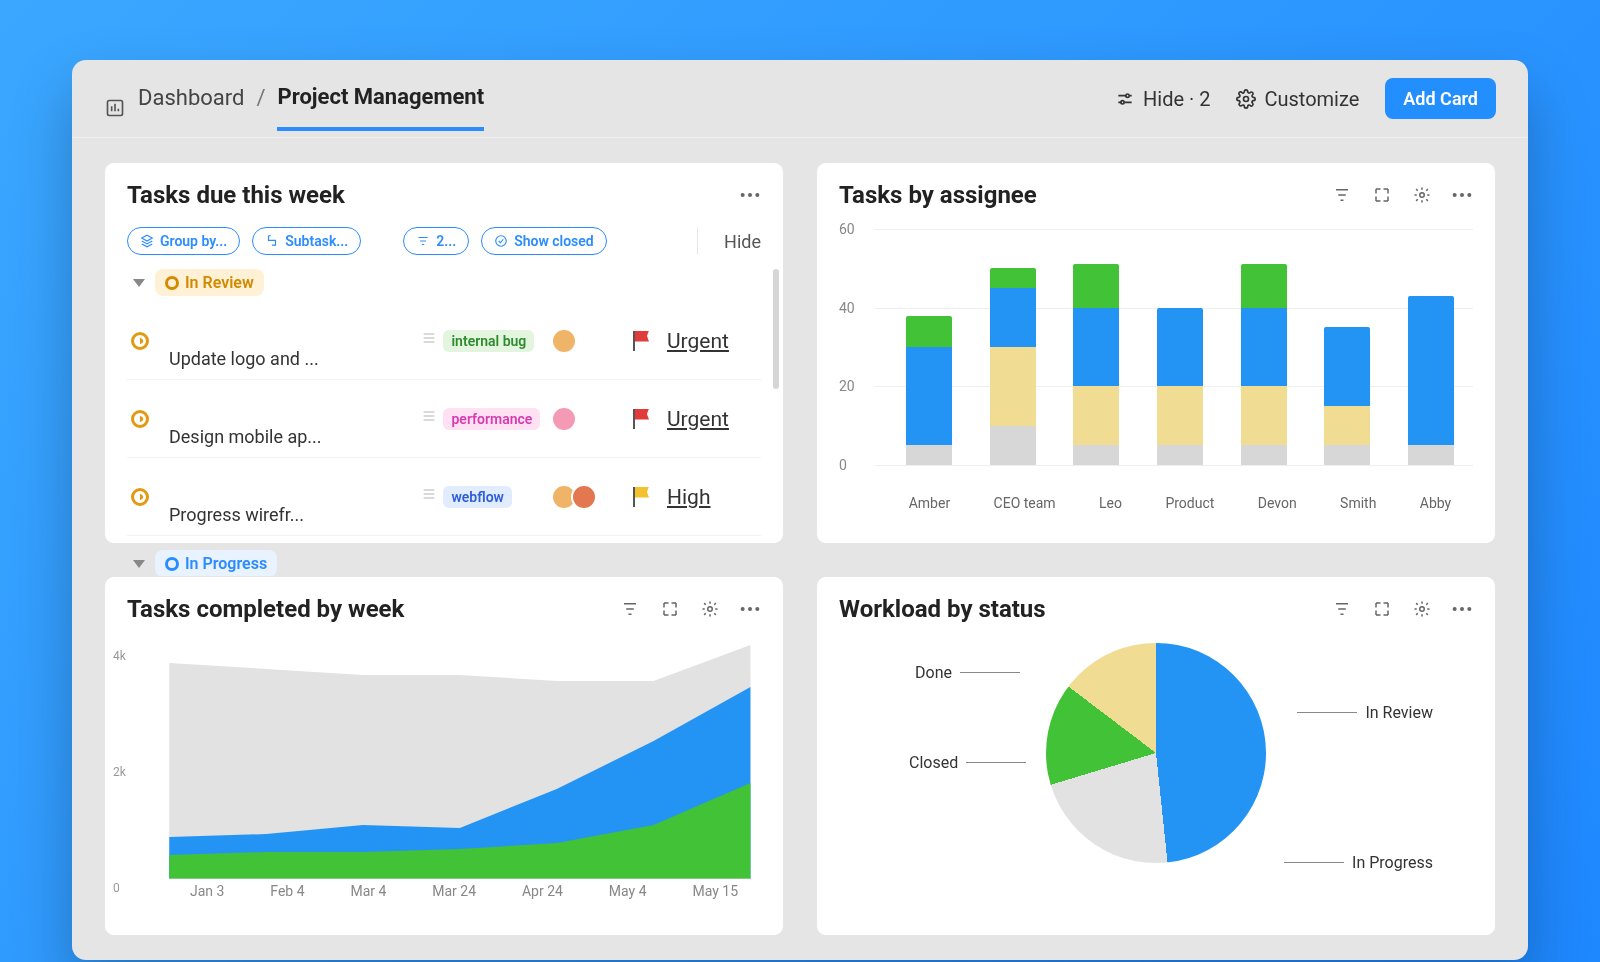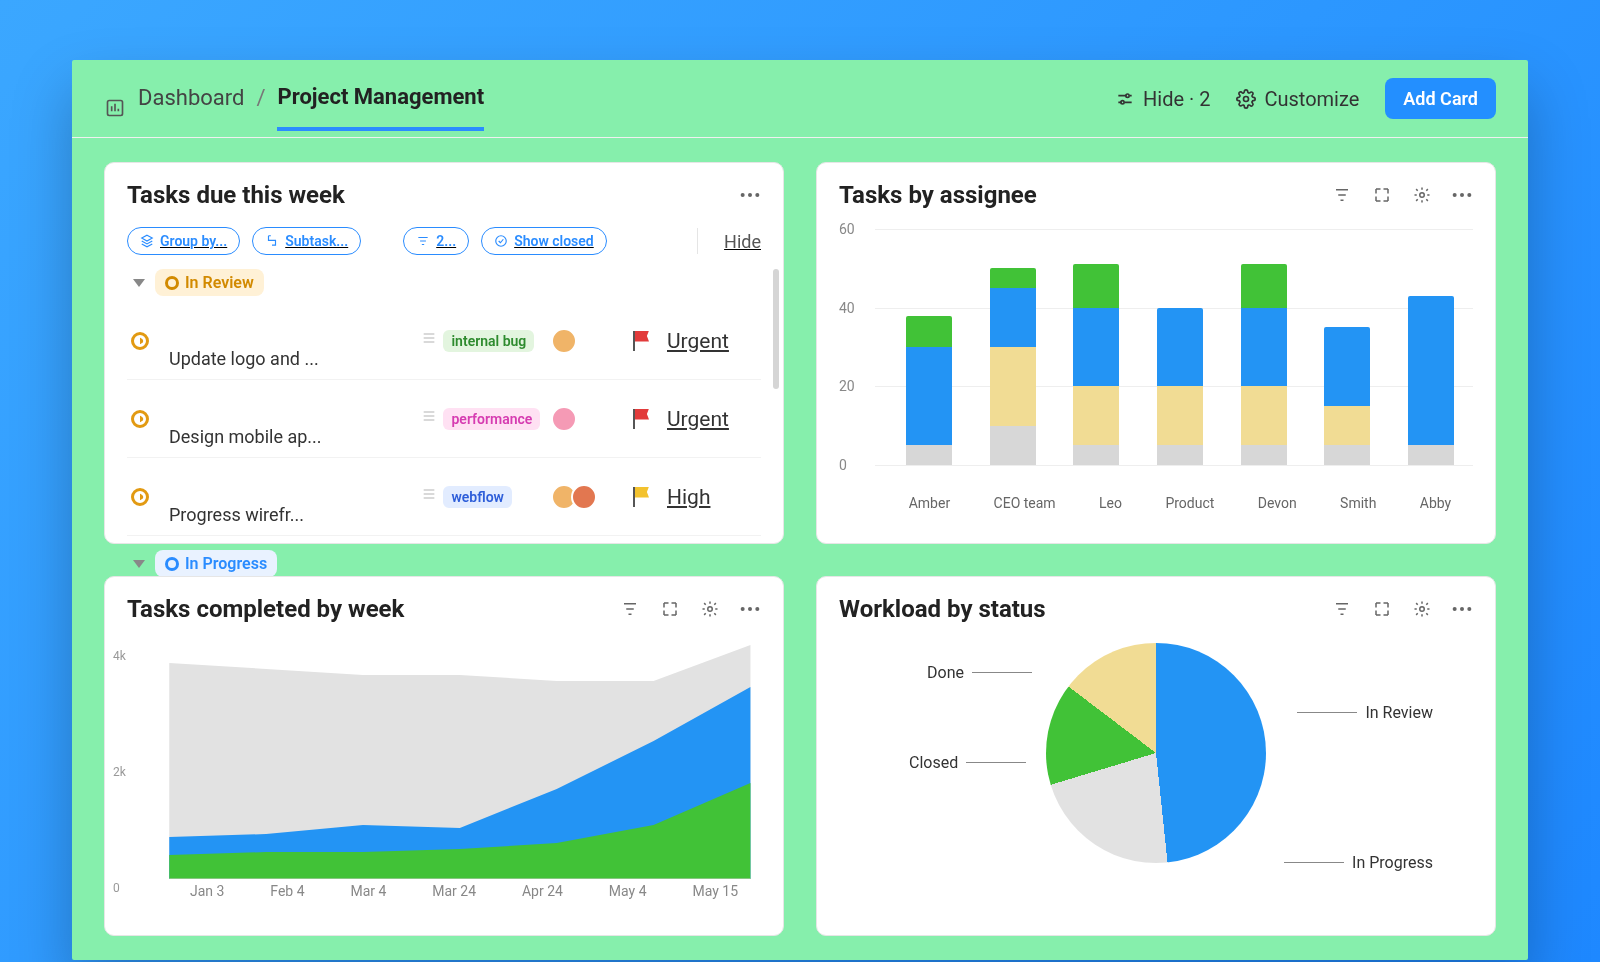--- a/index.html
+++ b/index.html
@@ -1,37 +1,37 @@
 <!DOCTYPE html>
 <html><head>
 <meta charset="utf-8">
 <style>
 * { box-sizing: border-box; margin: 0; padding: 0; font-family: -apple-system, BlinkMacSystemFont, "Segoe UI", Roboto, Helvetica, Arial, sans-serif; }
 body { background: linear-gradient(135deg, #3ba7ff 0%, #1e88ff 100%); width: 1600px; height: 962px; padding: 60px 72px 0 72px; overflow: hidden; }
-.app-window { background: #86efac; border-radius: 2px; box-shadow: 0 30px 60px rgba(0,0,0,0.25); height: 900px; overflow: hidden; display: flex; flex-direction: column; }
+.app-window { background: #e5e5e5; border-radius: 14px; box-shadow: 0 30px 60px rgba(0,0,0,0.25); height: 900px; overflow: hidden; display: flex; flex-direction: column; }
 
 .topbar { display: flex; align-items: center; padding: 18px 32px 0 32px; border-bottom: 1px solid #f0f0f0; height: 78px; }
 .bc { display:flex; align-items:center; gap:12px; font-size:22px; color:#444; }
 .bc .dash-icon { width:22px; height:22px; display:inline-flex; align-items:center; justify-content:center; }
 .bc .sep { color:#777; font-size:22px; }
 .bc .crumb { padding-bottom:20px; }
 .bc .crumb.active { font-weight:700; color:#222; border-bottom:4px solid #2a8cff; padding-bottom:18px; }
 .spacer { flex:1; }
 .top-actions { display:flex; align-items:center; gap:26px; padding-bottom:18px; }
 .top-actions .txtbtn { display:flex; align-items:center; gap:8px; font-size:20px; color:#333; cursor:pointer; }
 .add-card { background:#238fff; color:#fff; border:none; border-radius:8px; padding:10px 18px; font-size:18px; font-weight:600; cursor:pointer; }
 
 .grid { display:grid; grid-template-columns: 1fr 1fr; gap:32px; padding:24px 32px; overflow:auto; flex:1; }
 .card { border:1px solid #e6e6e6; border-radius:10px; padding:18px 22px; background:#fff; position:relative; min-height:360px; }
 .card-header { display:flex; align-items:center; }
 .card-title { font-size:24px; font-weight:700; color:#222; }
 .card-tools { margin-left:auto; display:flex; gap:18px; color:#666; }
 .card-tools .tool { width:22px; height:22px; cursor:pointer; display:inline-flex; align-items:center; justify-content:center; }
 
-.filter-row { display:flex; align-items:center; gap:12px; margin-top:18px;text-decoration:underline; }
+.filter-row { display:flex; align-items:center; gap:12px; margin-top:18px; }
 .pill { display:inline-flex; align-items:center; gap:6px; border:1.5px solid #2a8cff; color:#2a8cff; border-radius:24px; padding:5px 12px; font-size:14px; font-weight:600; cursor:pointer; }
 .filter-spacer { flex:1; }
 .hide-link { font-size:18px; color:#555; cursor:pointer; }
 .vr { width:1px; height:26px; background:#e5e5e5; margin:0 14px 0 10px; }
 .task-scroll { margin-top:10px; position:relative; }
 .scroll-thumb { position:absolute; right:-18px; top:0; width:6px; height:120px; background:#d5d5d5; border-radius:3px; }
 .group-head { display:flex; align-items:center; gap:10px; margin:14px 0 6px 6px; }
 .caret { width:0;height:0; border-left:6px solid transparent; border-right:6px solid transparent; border-top:8px solid #888; }
 .group-badge { display:inline-flex; align-items:center; gap:6px; border-radius:8px; padding:4px 10px; font-size:16px; font-weight:600; }
 .badge-review { background:#fff1d6; color:#d28a00; }
@@ -391,21 +391,21 @@
               <svg width="22" height="8" viewBox="0 0 24 6">
                 <circle cx="4" cy="3" r="2.2" fill="#666"></circle>
                 <circle cx="12" cy="3" r="2.2" fill="#666"></circle>
                 <circle cx="20" cy="3" r="2.2" fill="#666"></circle>
               </svg>
             </span>
         </div>
       </div>
       <div class="pie-wrap" id="pie-wrap">
         <div class="pie" id="pie" style="background: conic-gradient(rgb(35, 148, 244) 30deg, rgb(35, 148, 244) 174deg, rgb(226, 226, 226) 174deg, rgb(226, 226, 226) 253.2deg, rgb(65, 194, 55) 253.2deg, rgb(65, 194, 55) 307.2deg, rgb(241, 220, 148) 307.2deg, rgb(241, 220, 148) 390deg);"></div>
-      <div class="pie-label" style="top: 20px; left: 88px;">
+      <div class="pie-label" style="top: 20px; left: 76px;">
             <span>Done</span>
             <span class="p身-line" style="width:60px;height:1px;background:#888;display:inline-block;margin-left:8px"></span>
           </div>
           <div class="pie-label" style="top: 110px; left: 70px;">
             <span>Closed</span>
             <span class="p身-line" style="width:60px;height:1px;background:#888;display:inline-block;margin-left:8px"></span>
           </div>
           <div class="pie-label" style="top: 60px; right: 40px;">
             <span style="width:60px;height:1px;background:#888;display:inline-block;margin-right:8px"></span>
             <span>In Review</span>

